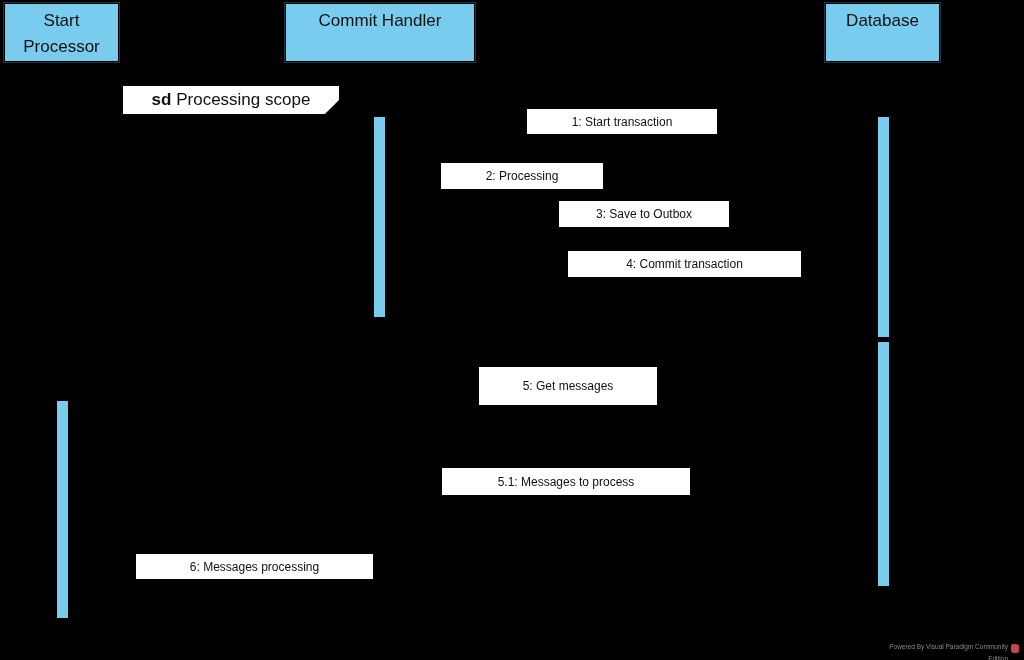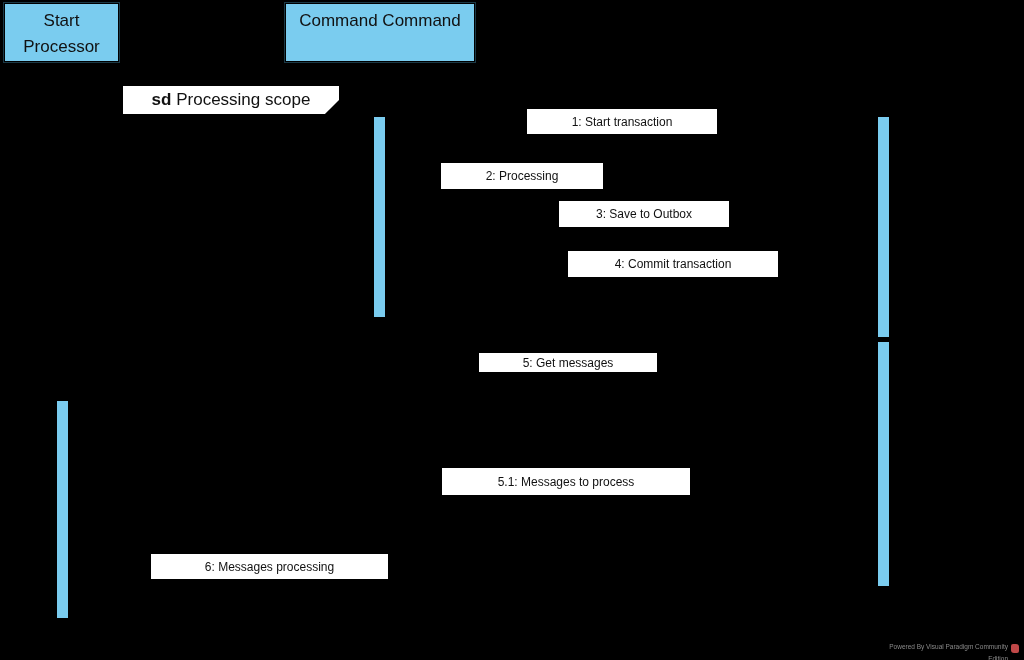--- a/index.html
+++ b/index.html
@@ -76,46 +76,49 @@
 </head>
 <body style="background: rgb(0, 0, 0);">
 
 <div class="canvas">
 
   <div class="lifeline-head" style="left:4px;top:3px;width:115px;height:59px;">
     <span>Start Processor</span>
   </div>
 
   <div class="lifeline-head" style="left:285px;top:3px;width:190px;height:59px;">
-    <span>Command Command</span>
+    <span>Commit Handler</span>
   </div>
 
+  <div class="lifeline-head" style="left:825px;top:3px;width:115px;height:59px;">
+    <span>Database</span>
+  </div>
 
   <div class="frame-label" style="left:123px;top:86px;width:216px;height:28px;">
     <b>sd</b><span> </span><span>Processing scope</span>
   </div>
 
   <div class="activation-bar" style="left:373px;top:116px;height:202px;"></div>
 
   <div class="activation-bar" style="left:877px;top:116px;height:222px;"></div>
 
   <div class="activation-bar" style="left:877px;top:341px;height:246px;"></div>
 
   <div class="activation-bar" style="left:56px;top:400px;height:219px;"></div>
 
   <div class="msg-label" style="left:527px;top:109px;width:190px;height:25px;">1: Start transaction</div>
 
   <div class="msg-label" style="left:441px;top:163px;width:162px;height:26px;">2: Processing</div>
 
   <div class="msg-label" style="left:559px;top:201px;width:170px;height:26px;">3: Save to Outbox</div>
 
-  <div class="msg-label" style="left:568px;top:251px;width:210px;height:26px;">4: Commit transaction</div>
+  <div class="msg-label" style="left:568px;top:251px;width:233px;height:26px;">4: Commit transaction</div>
 
-  <div class="msg-label" style="left:479px;top:353px;width:178px;height:19px;">5: Get messages</div>
+  <div class="msg-label" style="left:479px;top:367px;width:178px;height:38px;">5: Get messages</div>
 
   <div class="msg-label" style="left:442px;top:468px;width:248px;height:27px;">5.1: Messages to process</div>
 
-  <div class="msg-label" style="left:136px;top:554px;width:237px;height:25px;margin-left:15px;">6: Messages processing</div>
+  <div class="msg-label" style="left:136px;top:554px;width:237px;height:25px;">6: Messages processing</div>
 
   <div class="watermark">Powered By Visual Paradigm Community Edition</div>
   <div class="vp-logo"></div>
 
 </div>
 
 </body></html>

